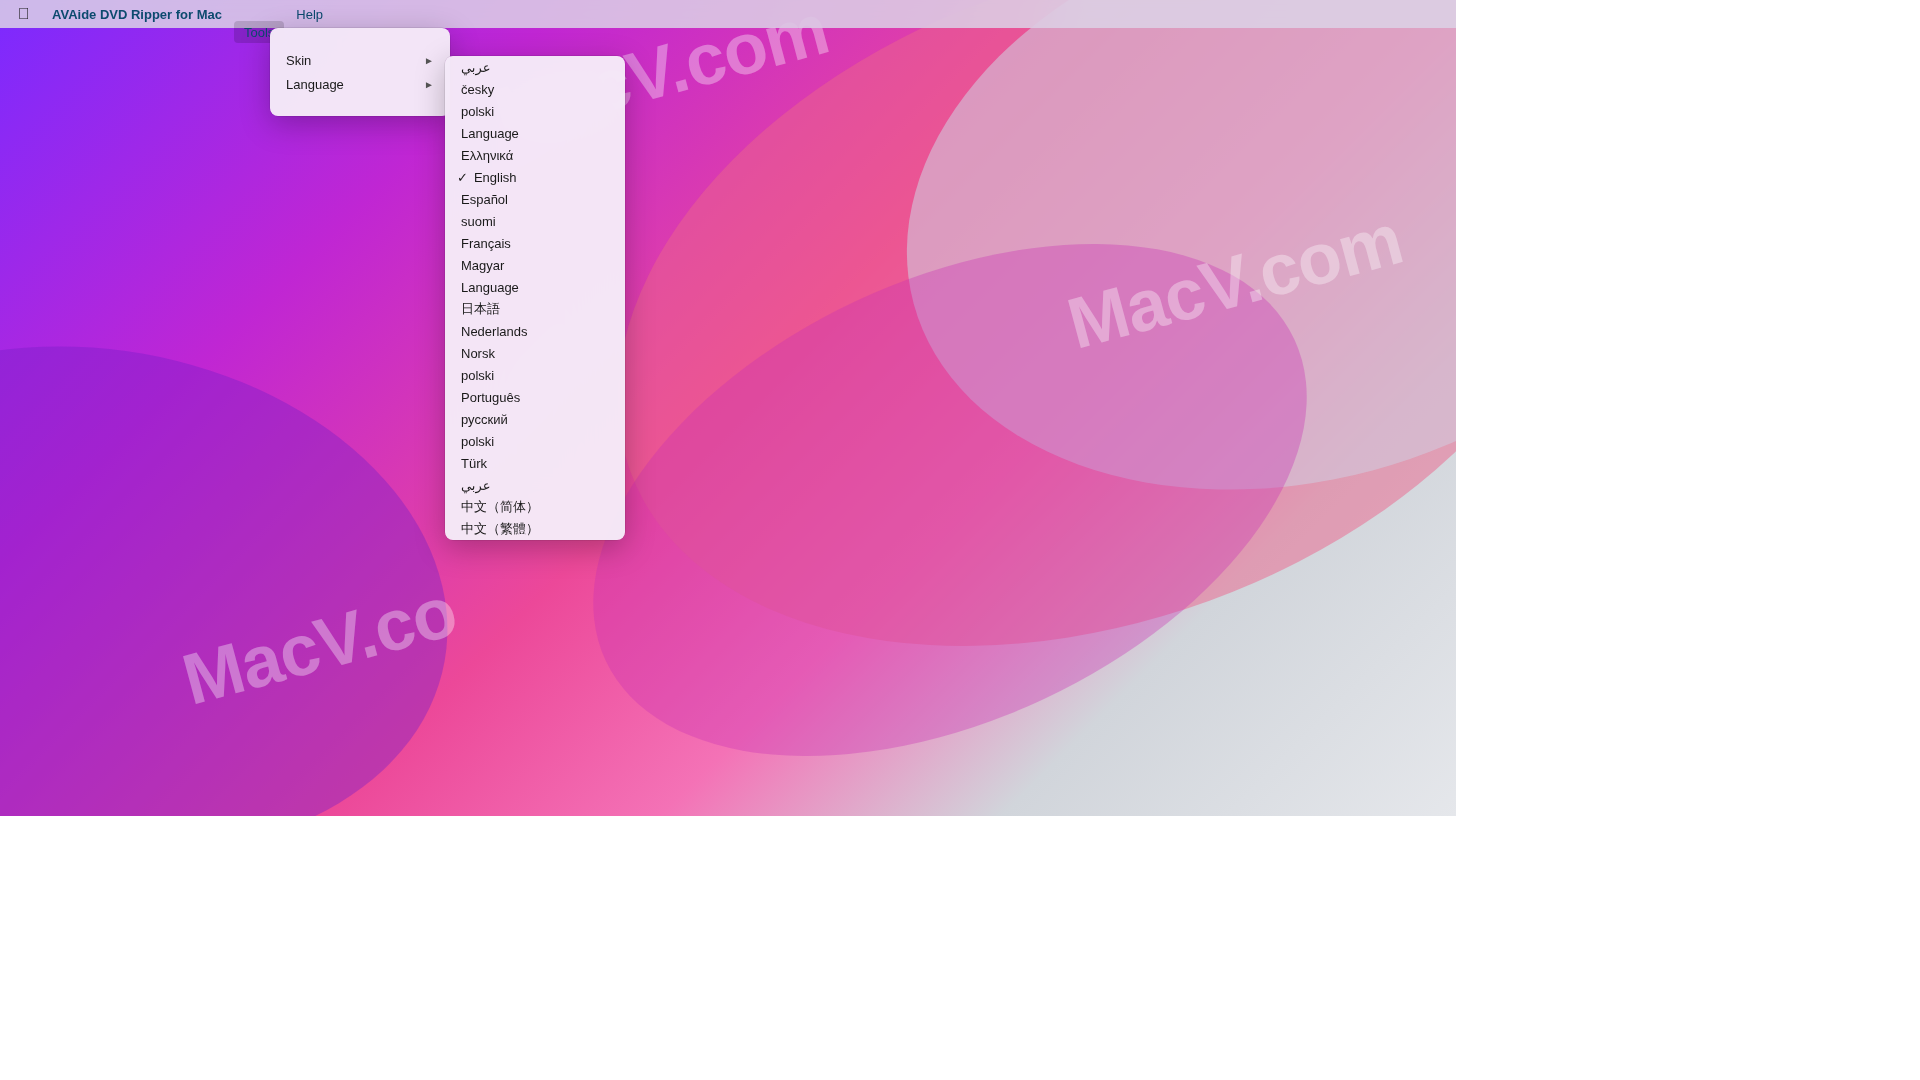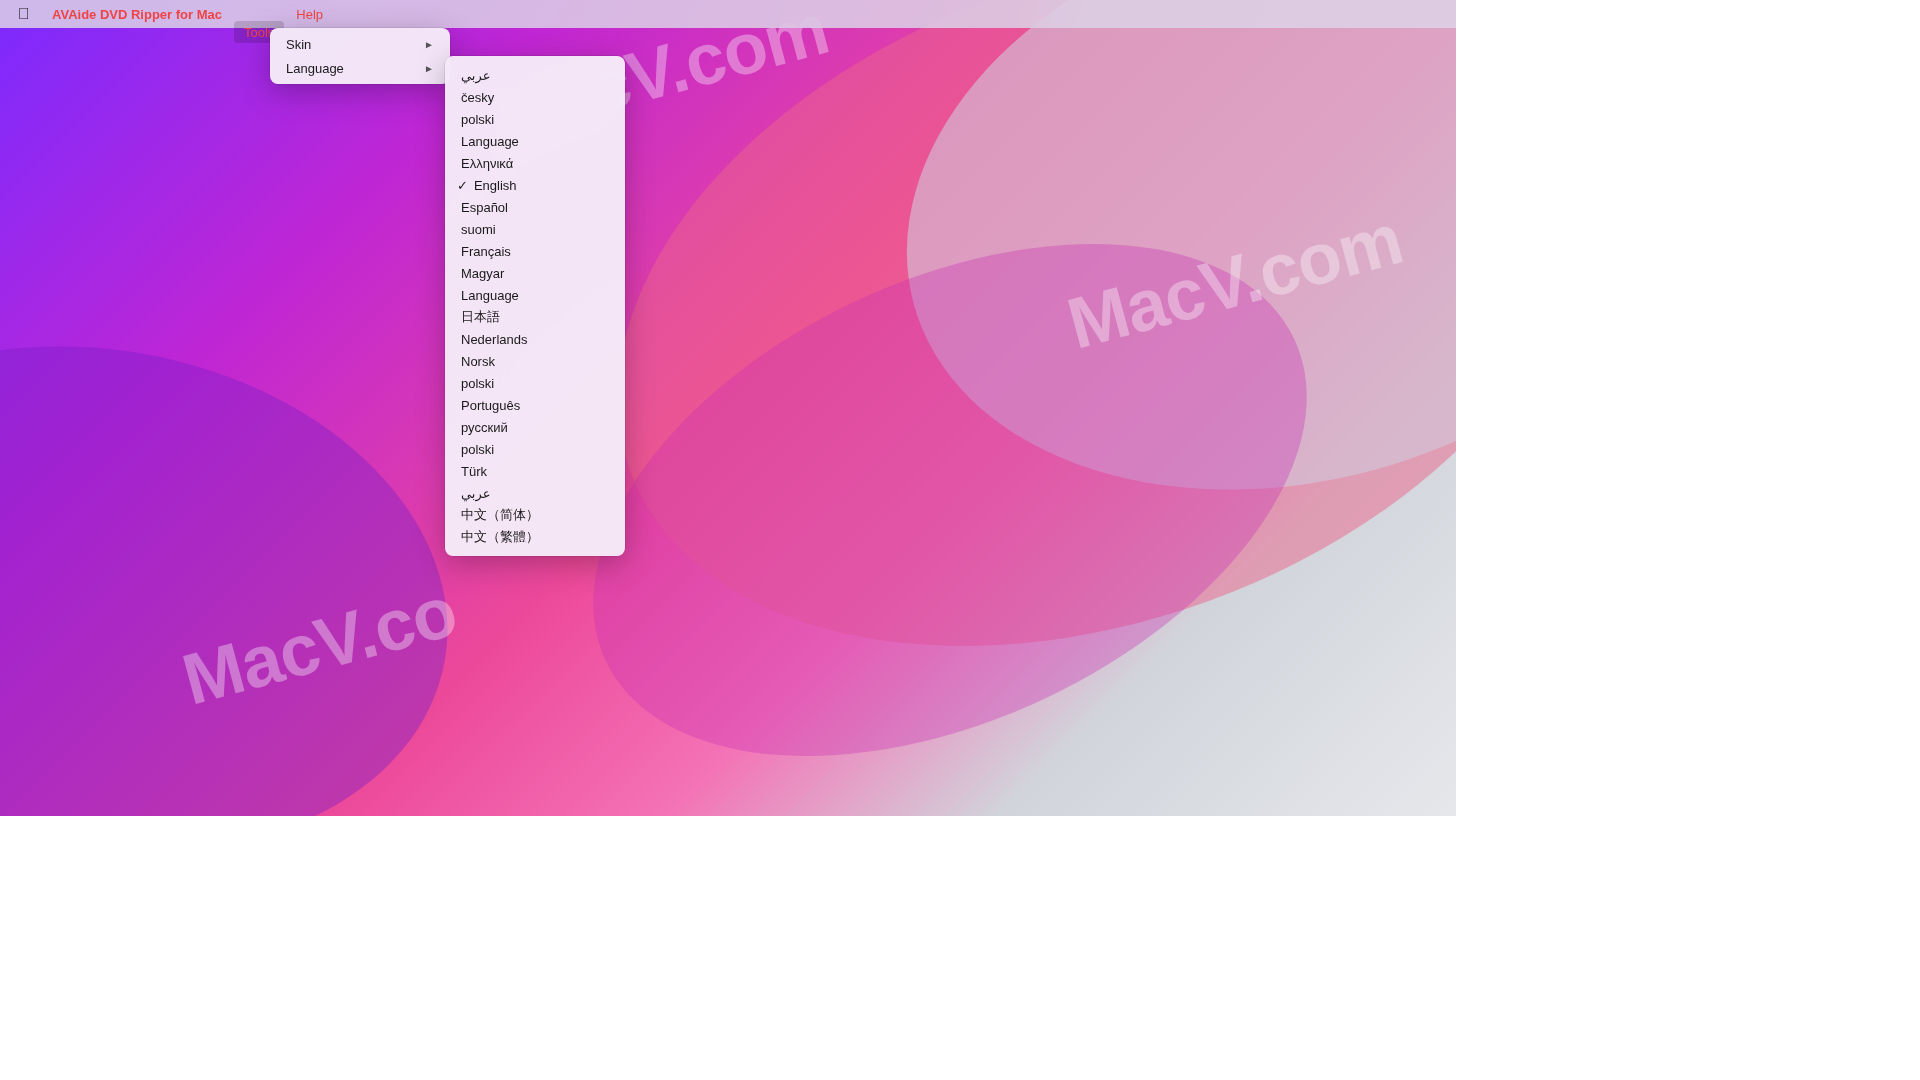--- a/index.html
+++ b/index.html
@@ -93,21 +93,21 @@
     .menubar-left {
       display: flex;
       align-items: center;
       gap: 2px;
     }
 
     .menubar-item {
       padding: 2px 10px;
       font-size: 13px;
       font-weight: 500;
-      color: #ef4444;
+      color: #0c4a6e;
       border-radius: 4px;
       cursor: pointer;
       white-space: nowrap;
       height: 22px;
       display: flex;
       align-items: center;
     }
 
     .menubar-item.active {
       background: rgba(0,0,0,0.15);
@@ -134,21 +134,21 @@
       z-index: 200;
       display: flex;
     }
 
     
     .tools-menu {
       background: rgba(245, 235, 248, 0.97);
       backdrop-filter: blur(30px);
       border-radius: 8px;
       box-shadow: 0 8px 30px rgba(0,0,0,0.25), 0 0 0 0.5px rgba(0,0,0,0.15);
-      padding: 4px 0;
+      padding: 20px 0;
       min-width: 180px;
       position: absolute;
       top: 0;
       left: 0;
     }
 
     .tools-menu-item {
       display: flex;
       align-items: center;
       justify-content: space-between;
@@ -163,21 +163,21 @@
       font-size: 10px;
       color: #555;
     }
 
     
     .language-submenu {
       background: rgba(245, 235, 248, 0.97);
       backdrop-filter: blur(30px);
       border-radius: 8px;
       box-shadow: 0 8px 30px rgba(0,0,0,0.25), 0 0 0 0.5px rgba(0,0,0,0.15);
-      padding: 8px 0;
+      padding: 0 0;
       min-width: 180px;
       position: absolute;
       top: 28px;
       left: 175px;
     }
 
     .lang-item {
       display: flex;
       align-items: center;
       padding: 3px 16px;

